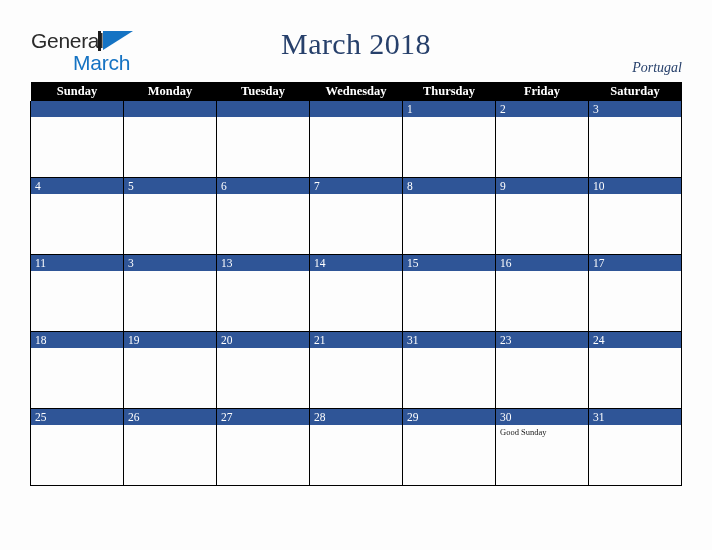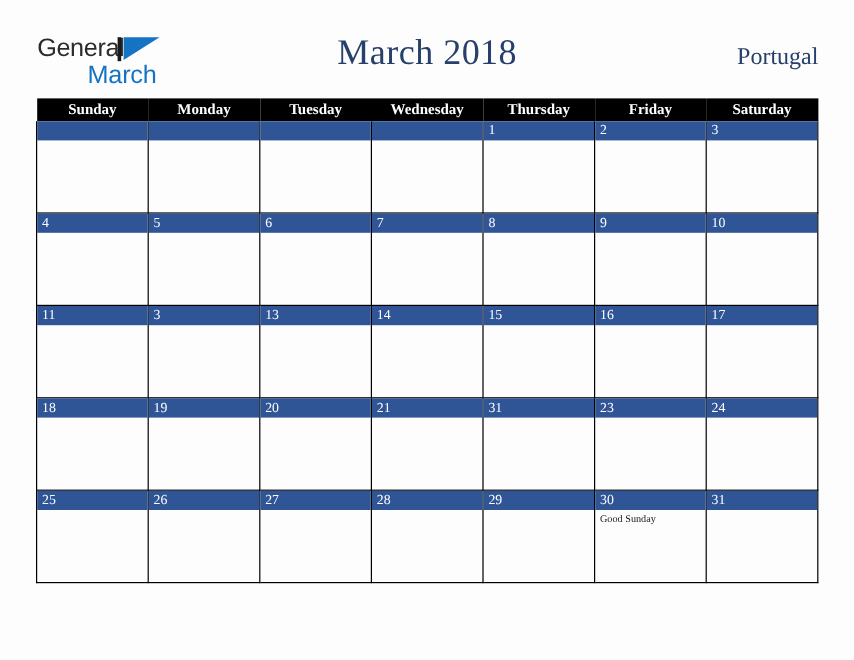--- a/index.html
+++ b/index.html
@@ -93,24 +93,25 @@
     text-align: center;
     font-family: "Liberation Serif", serif;
     font-size: 30px;
     color: #27406b;
     letter-spacing: 0.4px;
   }
 
   .locale {
     position: absolute;
     right: 30px;
-    top: 36px;
-    font-family: "Liberation Serif", serif;
-    font-size: 20px;
+    top: 60px;
+    font-family: "Liberation Serif", serif;
+    font-size: 14px;
     color: #27406b;
+    font-style: italic;
   }
 
   
   .calendar {
     position: absolute;
     left: 30px;
     top: 82px;
     width: 652px;
     border-collapse: collapse;
     table-layout: fixed;

